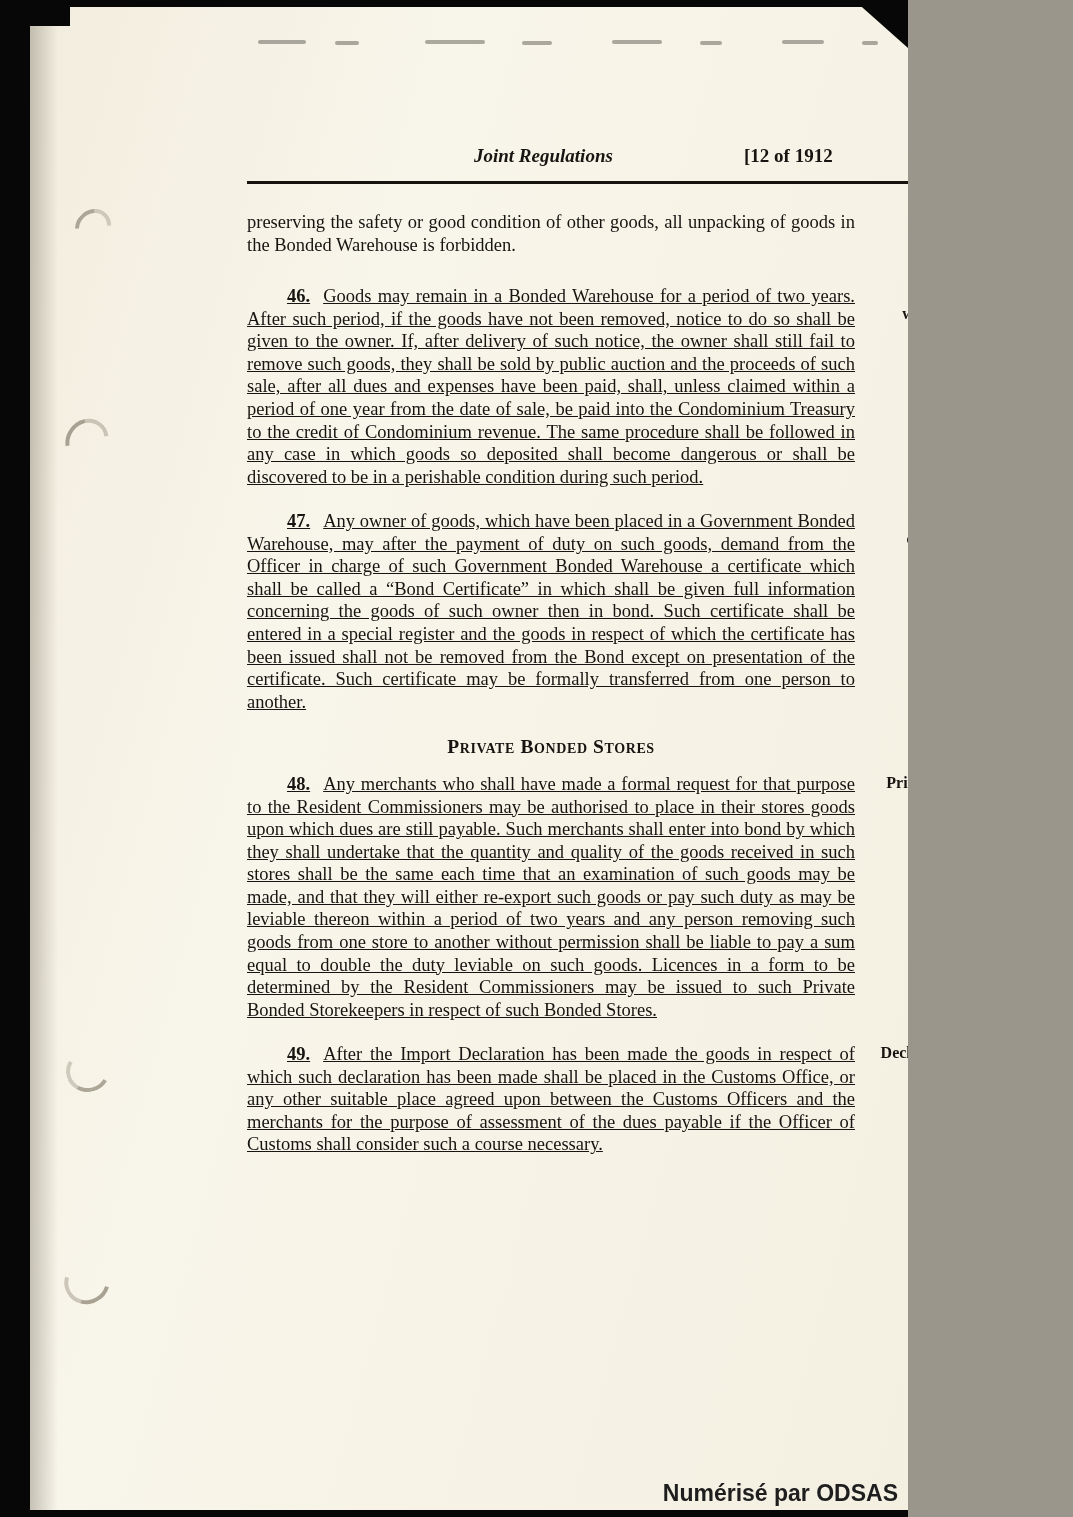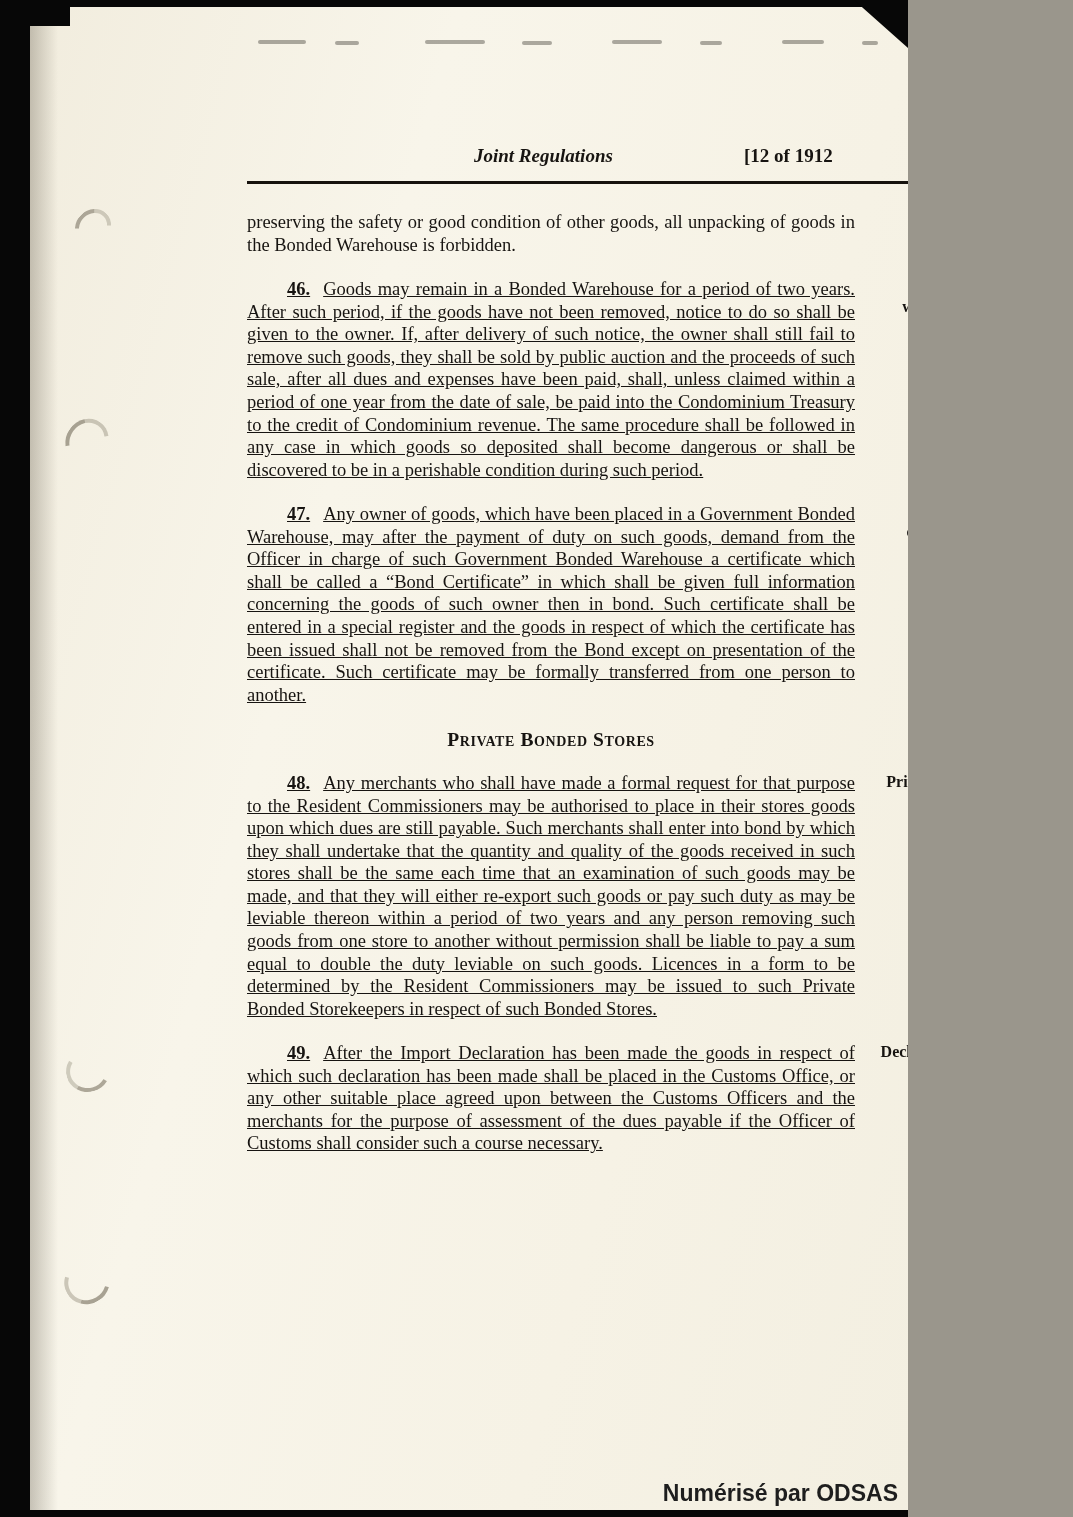--- a/index.html
+++ b/index.html
@@ -31,28 +31,28 @@
 
   
   .h-title { position:absolute; left:474px; top:145px; font-size:19px; font-style:italic; font-weight:bold; }
   .h-ref   { position:absolute; left:744px; top:145px; font-size:19px; font-weight:bold; }
   .h-page  { position:absolute; left:947px; top:136px; font-size:19px; }
   .rule    { position:absolute; left:247px; top:181px; width:743px; height:3px; background:#16120d; }
 
   
   .content { position:absolute; left:247px; top:211px; width:743px;
     font-size:18.5px; line-height:1.22; text-align:justify; }
-  .intro { width:608px; margin-bottom:22px; }
+  .intro { width:608px; margin-bottom:29px; }
   .sec { display:flex; align-items:flex-start; margin-bottom:22px; }
   .sec .main { width:608px; text-indent:40px;text-decoration:underline; }
   .sec .note { width:112px; margin-left:18px; font-weight:bold; font-size:16px;
     line-height:1.18; text-align:right; text-indent:0; padding-top:1px; }
   .num { font-weight:bold; padding-right:13px; }
   .subheading { width:608px; text-align:center; font-variant:small-caps;
-    letter-spacing:.6px; font-size:19.5px; margin:8px 0 20px; }
+    letter-spacing:.6px; font-size:19.5px; margin:8px 0 14px; }
 
   .watermark { position:absolute; right:10px; top:1480px;
     font-family:"Liberation Sans", sans-serif; font-size:23px; color:#1e1e1e;font-weight:bold; }
 </style>
 </head>
 <body>
 
 <div class="page">
 
   <div class="edge-left"></div>

